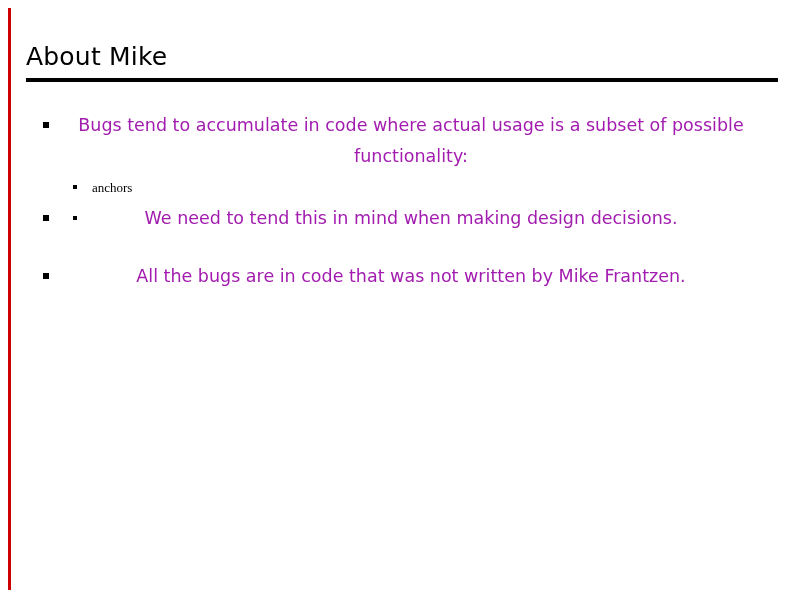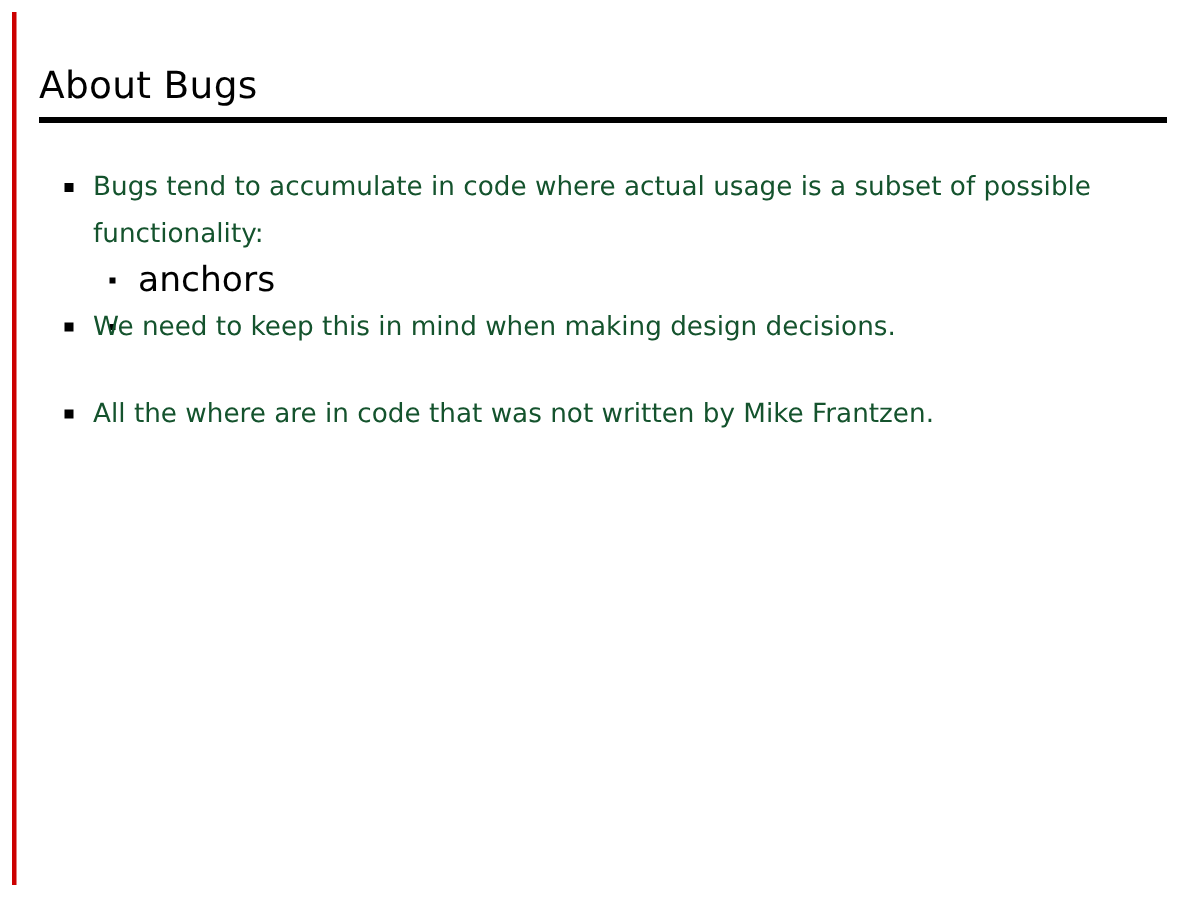--- a/index.html
+++ b/index.html
@@ -48,57 +48,59 @@
     position: absolute;
     left: 40px;
     top: 110px;
     width: 720px;
   }
   .bullet-l1 {
     position: relative;
     padding-left: 22px;
     font-size: 17.5px;
     line-height: 31px;
-    color: #14532d;
+    color: #a21caf;
+    text-align: center;
   }
   .bullet-l1 .marker {
     position: absolute;
     left: 3px;
     top: 12px;
     width: 6px;
     height: 6px;
     background: #000000;
   }
   .bullet-l2 {
     position: relative;
     padding-left: 52px;
-    font-size: 23px;
+    font-size: 13px;
     line-height: 31px;
     color: #000000;
+    font-family: Liberation Serif, serif;
   }
   .bullet-l2 .marker {
     position: absolute;
     left: 33px;
     top: 13px;
     width: 4px;
     height: 4px;
     background: #000000;
   }
   .spacer {
     height: 27px;
   }
 </style>
 </head>
 <body>
 
 <div class="slide">
 
   <div class="left-rule"></div>
 
-  <div class="title">About Bugs</div>
+  <div class="title">About Mike</div>
   <div class="title-rule"></div>
 
   <div class="content">
 
     <div class="bullet-l1">
       <span class="marker"></span>
       <span>Bugs tend to accumulate in code where actual usage is a subset of possible functionality:</span>
     </div>
 
     <div class="bullet-l2">
@@ -106,24 +108,24 @@
       <span>anchors</span>
     </div>
 
     <div class="bullet-l2">
       <span class="marker"></span>
     </div>
 
 
     <div class="bullet-l1">
       <span class="marker"></span>
-      <span>We need to keep this in mind when making design decisions.</span>
+      <span>We need to tend this in mind when making design decisions.</span>
     </div>
 
     <div class="spacer"></div>
 
     <div class="bullet-l1">
       <span class="marker"></span>
-      <span>All the where are in code that was not written by Mike Frantzen.</span>
+      <span>All the bugs are in code that was not written by Mike Frantzen.</span>
     </div>
 
   </div>
 </div>
 
 </body></html>

